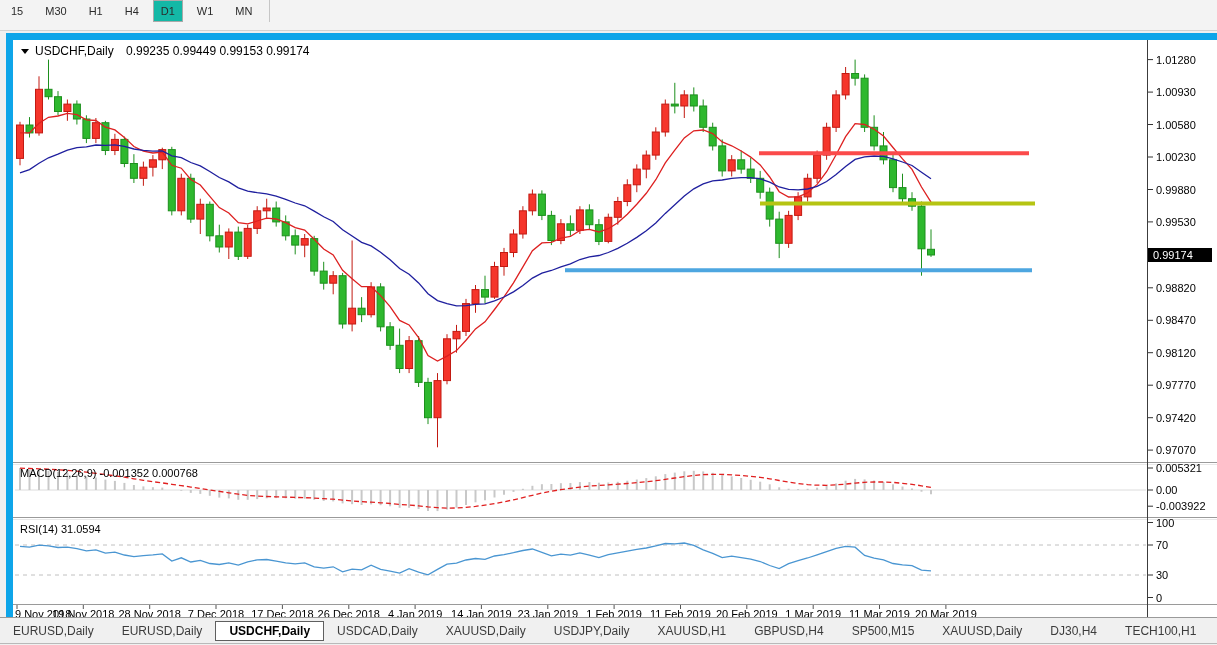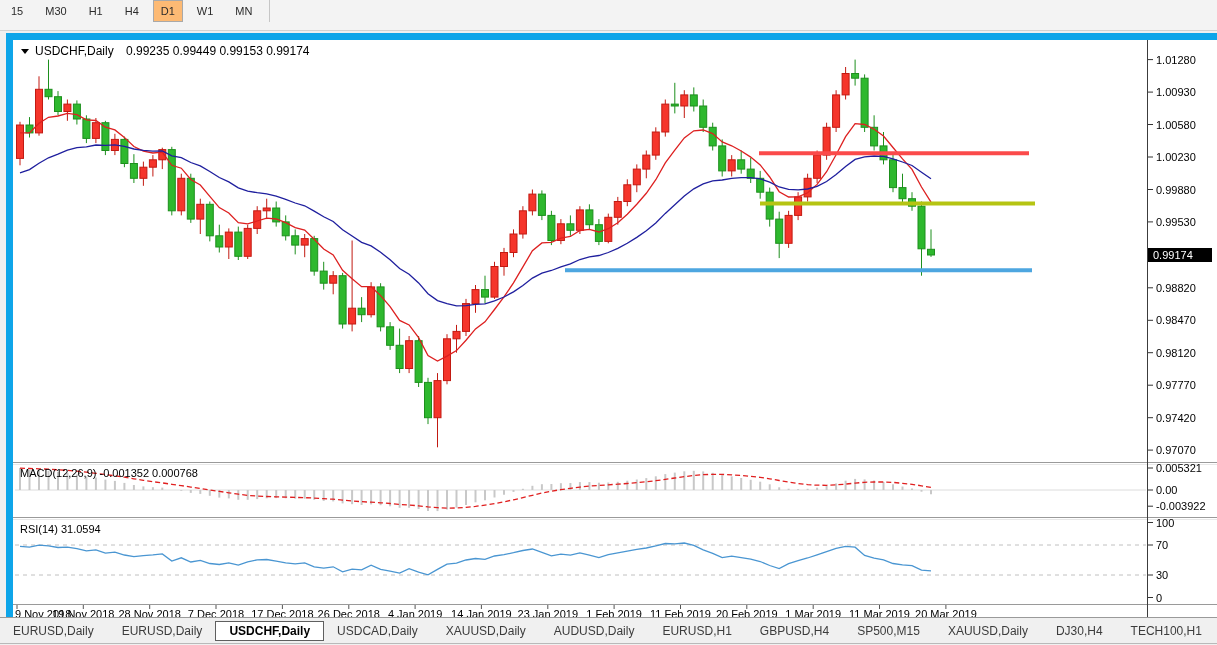--- a/index.html
+++ b/index.html
@@ -1,21 +1,21 @@
 <!DOCTYPE html>
 <html><head>
 <meta charset="utf-8">
 <style>
   html,body{margin:0;padding:0;width:1217px;height:645px;overflow:hidden;
     background:#f0f0f0;font-family:"Liberation Sans",sans-serif;}
   .toolbar{position:absolute;left:0;top:0;width:1217px;height:30px;background:#f3f3f3;
     border-bottom:1px solid #d2d2d2;display:flex;align-items:flex-start;}
   .tf-btn{font-size:11px;color:#2b2b2b;padding:4px 7px;margin:0 3px;border:1px solid transparent;
     cursor:default;white-space:nowrap;}
-  .tf-btn.active{background:#fdba74;border:1px solid #a9a9a9;}
+  .tf-btn.active{background:#14b8a6;border:1px solid #a9a9a9;}
   .tb-sep{width:1px;height:22px;background:#c6c6c6;margin:0 6px;}
   .chart-window{position:absolute;left:6px;top:33px;width:1206px;height:581px;background:#ffffff;
     border:7px solid #0ea5e9;box-sizing:content-box;}
   svg text{font-family:"Liberation Sans",sans-serif;}
   .tabbar{position:absolute;left:0;top:617px;width:1217px;height:25px;background:#f0f0f0;
     border-top:1px solid #9a9a9a;border-bottom:1px solid #b9b9b9;display:flex;align-items:center;}
   .tab{font-size:12px;color:#3c3c3c;padding:3px 13px;white-space:nowrap;cursor:default;}
   .tab.active{background:#ffffff;border:1px solid #5f5f5f;color:#000;font-weight:700;
     padding:2px 13px;margin-top:0px;}
   .tab-sep{width:1px;height:13px;background:#b4b4b4;margin:0 1px;}
@@ -457,23 +457,23 @@
 
 <div class="tabbar" id="tabbar">
     <div class="tab">EURUSD,Daily</div>
     <div class="tab-sep"></div>
     <div class="tab">EURUSD,Daily</div>
     <div class="tab active">USDCHF,Daily</div>
     <div class="tab">USDCAD,Daily</div>
     <div class="tab-sep"></div>
     <div class="tab">XAUUSD,Daily</div>
     <div class="tab-sep"></div>
-    <div class="tab">AUDUSD,Daily</div>
-    <div class="tab-sep"></div>
-    <div class="tab">EURUSD,H1</div>
+    <div class="tab">USDJPY,Daily</div>
+    <div class="tab-sep"></div>
+    <div class="tab">XAUUSD,H1</div>
     <div class="tab-sep"></div>
     <div class="tab">GBPUSD,H4</div>
     <div class="tab-sep"></div>
     <div class="tab">SP500,M15</div>
     <div class="tab-sep"></div>
     <div class="tab">XAUUSD,Daily</div>
     <div class="tab-sep"></div>
     <div class="tab">DJ30,H4</div>
     <div class="tab-sep"></div>
     <div class="tab">TECH100,H1</div>

